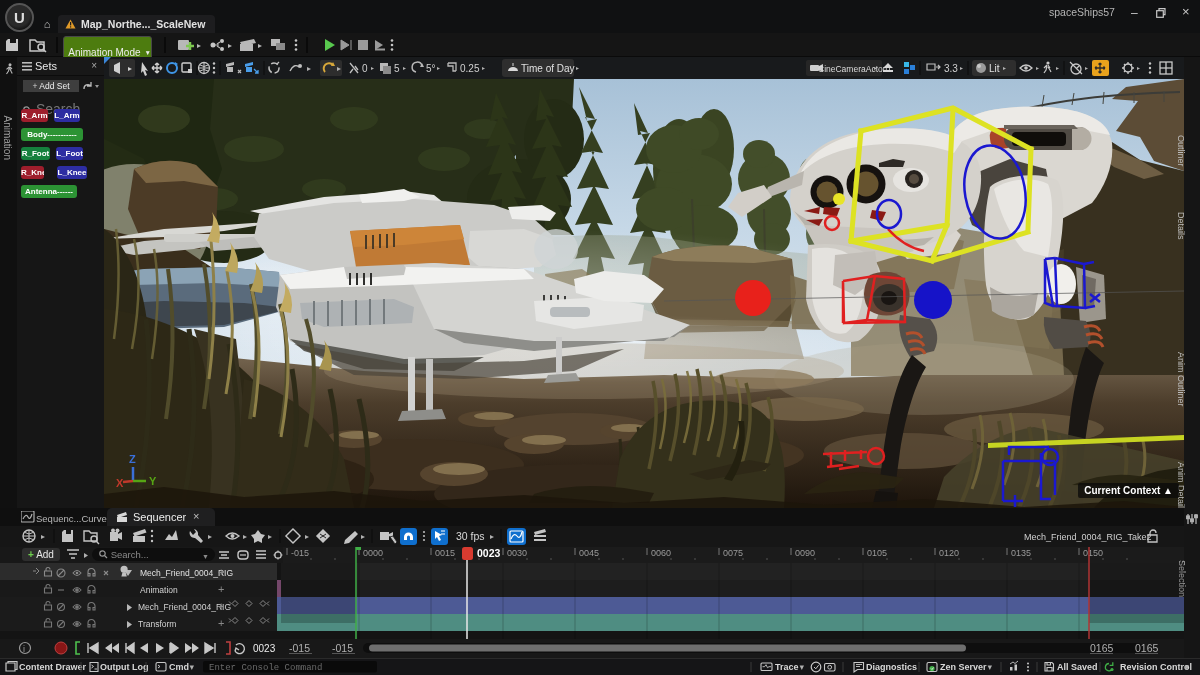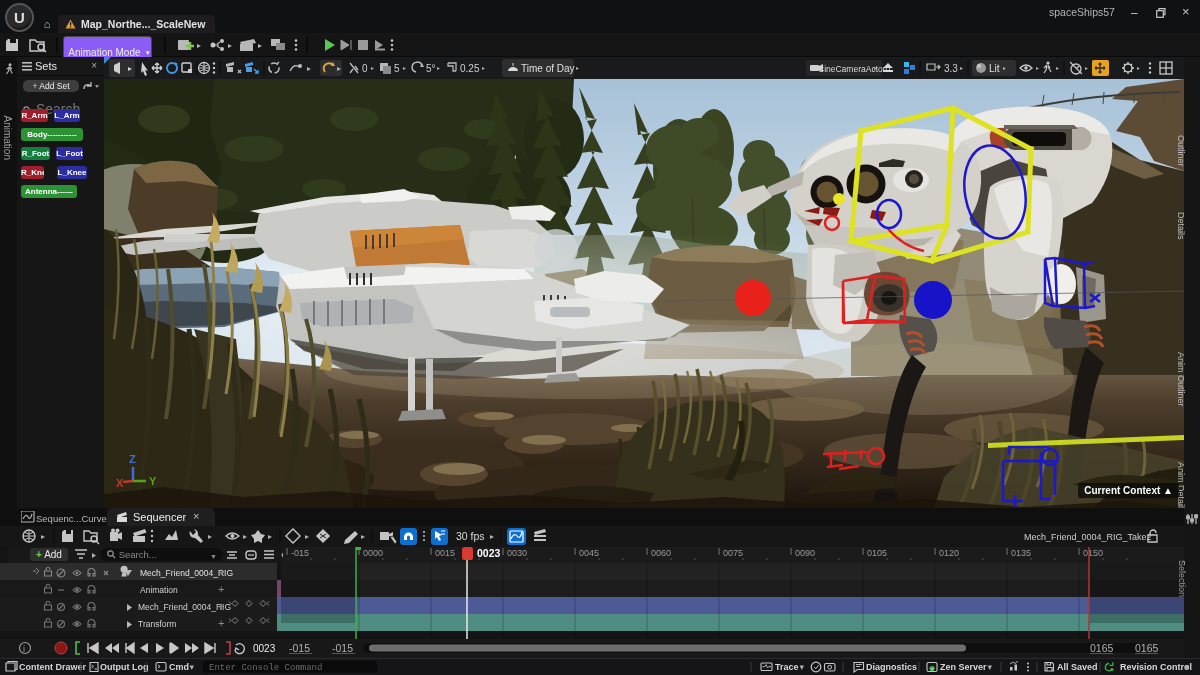--- a/index.html
+++ b/index.html
@@ -11,39 +11,39 @@
 #menurow{left:28px;top:0;height:14px;display:flex;align-items:center;color:#dcdcdc}
 #menurow span{padding:0 6.5px;font-size:10.5px}
 #logo{left:5px;top:3px;width:29px;height:29px;border-radius:50%;background:radial-gradient(circle at 45% 40%,#2a2a2a 55%,#111 75%);border:2px solid #555;color:#ddd;display:flex;align-items:center;justify-content:center;font-size:15px;font-weight:bold}
 #proj{left:1049px;top:6px;color:#b4b4b4;font-size:10.5px}
 .winbtn{top:6px;color:#c8c8c8;font-size:12px}
 #tabrow{left:36px;top:15px;height:18px;display:flex}
 #hometab{width:22px;height:18px;display:flex;align-items:center;justify-content:center;color:#bbb}
 #maptab{background:#1d1d1f;height:18px;display:flex;align-items:center;padding:0 10px 0 7px;color:#e2e2e2;font-weight:bold;font-size:10.5px;border-top-left-radius:4px;border-top-right-radius:4px}
 
 #toolbar{left:0;top:33px;width:1200px;height:24px;background:#151515;border-bottom:1px solid #0a0a0a}
-#animode{left:63px;top:36px;width:89px;height:32px;background:#8b5cf6;border:1px solid #484848;border-radius:3px;color:#ededed;display:flex;align-items:center;justify-content:center;font-size:10px;white-space:nowrap}
+#animode{left:63px;top:36px;width:89px;height:32px;background:#4d7c0f;border:1px solid #484848;border-radius:3px;color:#ededed;display:flex;align-items:center;justify-content:center;font-size:10px;white-space:nowrap}
 
 #leftstrip{left:0;top:57px;width:17px;height:451px;background:#101010}
 #animtext{left:-28px;top:88px;width:70px;transform:rotate(90deg);color:#9f9f9f;font-size:10px}
 #setspanel{left:17px;top:57px;width:87px;height:451px;background:#161616}
 .chip{position:absolute;height:13px;border-radius:3px;color:#fff;font-size:8px;line-height:13px;text-align:center;font-weight:bold;overflow:hidden;white-space:nowrap}
 
 #viewport{left:104px;top:57px;width:1080px;height:451px;background:#222}
 #vptool{left:0;top:0;width:1080px;height:22px;background:#181a1c;z-index:5}
 #scene{left:0;top:22px;width:1080px;height:429px}
 #curctx{right:5px;bottom:10px;background:rgba(10,10,10,.75);color:#fff;font-size:10px;font-weight:bold;padding:2px 6px;border-radius:2px;z-index:6}
 
 #rightstrip{left:1184px;top:57px;width:16px;height:451px;background:#151515}
 .vtab{position:absolute;left:2px;color:#bdbdbd;font-size:9px;white-space:nowrap;transform:rotate(90deg);transform-origin:top left}
 
 #seq{left:0;top:508px;width:1200px;height:150px;background:#141414}
 #seqtabs{left:0;top:0;width:1200px;height:18px;background:#0f0f0f;display:flex}
 #seqtool{left:0;top:18px;width:1200px;height:21px;background:#161616}
-#seqhdr{left:8px;top:39px;width:283px;height:16px;background:#181818}
+#seqhdr{left:0;top:39px;width:283px;height:16px;background:#181818}
 #ruler{left:283px;top:39px;width:901px;height:16px;background:#1b1b1b}
 #tracks{left:0;top:55px;width:1200px;height:76px}
 #transport{left:0;top:131px;width:1200px;height:19px;background:#181818}
 #seqrstrip{left:1184px;top:0;width:16px;height:150px;background:#151515}
 
 #statusbar{left:0;top:658px;width:1200px;height:17px;background:#151517;border-top:1px solid #2a2a2a;display:flex;align-items:center;font-size:11px;color:#d0d0d0}
 </style></head>
 <body>
 <div id="app">
 <div class="abs" id="titlebar"></div>
@@ -115,21 +115,21 @@
   <svg class="abs" style="left:5px;top:5px" width="10" height="9" viewBox="0 0 10 9">
           <g fill="#bbb">
             <rect width="10" height="1.6"></rect>
             <rect y="3.5" width="10" height="1.6"></rect>
             <rect y="7" width="10" height="1.6"></rect>
           </g>
         </svg>
   <span class="abs" style="left:18px;top:3px;color:#e8e8e8;font-size:11px">Sets</span>
   <span class="abs" style="right:7px;top:3px;color:#aaa;font-size:10px">×</span>
  </div>
- <div class="abs" style="left:6px;top:23px;width:56px;height:12px;background:#3e3e3e;border-radius:5px;color:#f0f0f0;font-size:8.5px;text-align:center;line-height:12px"><span style="color:#cfcfcf">+</span> Add Set</div>
+ <div class="abs" style="left:6px;top:23px;width:56px;height:12px;background:#3e3e3e;border-radius:0;color:#f0f0f0;font-size:8.5px;text-align:center;line-height:12px"><span style="color:#cfcfcf">+</span> Add Set</div>
  <svg class="abs" style="left:66px;top:24px" width="18" height="11" viewBox="0 0 18 11">
         <path d="M1,8 a4,4 0 0 1 7,-3 M8,1 v4 h-4" fill="none" stroke="#bbb" stroke-width="1.3"></path>
         <path d="M12,4 l4,0 -2,3 Z" fill="#999"></path>
       </svg>
  <div class="abs" style="left:6px;top:44px;width:78px;height:12px;color:#8a8a8a;font-size:14px"><svg width="9" height="9" viewBox="0 0 9 9" style="vertical-align:-1px">
           <circle cx="3.5" cy="3.5" r="2.7" fill="none" stroke="#999" stroke-width="1.2"></circle>
           <line x1="5.5" y1="5.5" x2="8" y2="8" stroke="#999" stroke-width="1.2"></line>
         </svg> <span style="color:#777">Search</span></div>
  <div class="chip" style="left:4px;top:52px;width:27px;background:#9e1e2c">R_Arm</div>
  <div class="chip" style="left:37px;top:52px;width:26px;background:#2d2da2">L_Arm</div>

